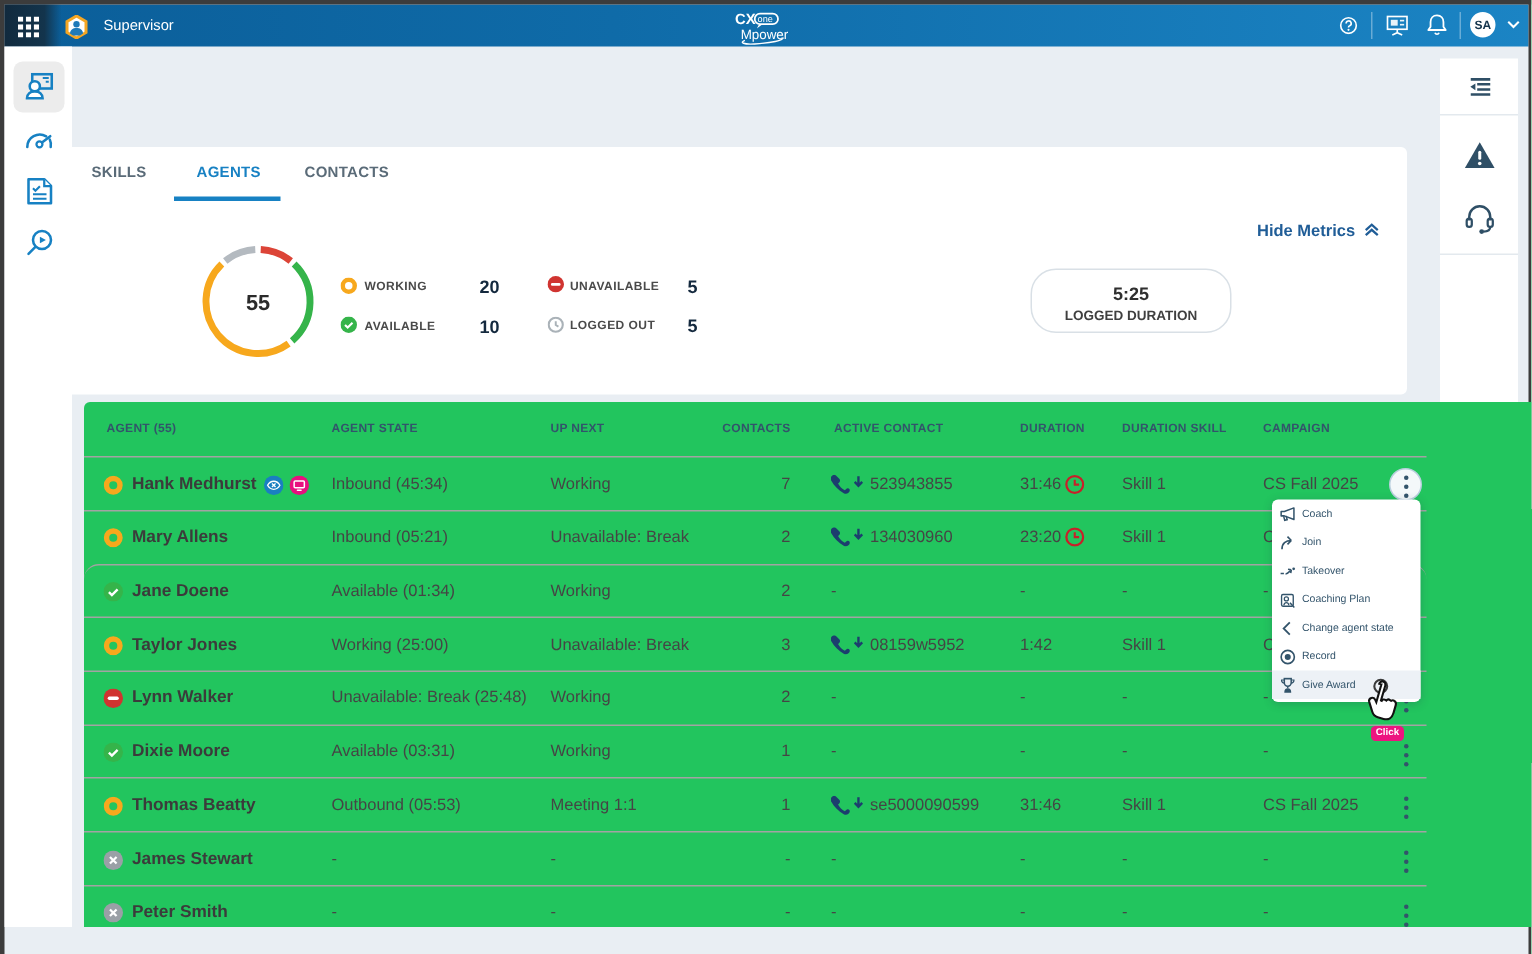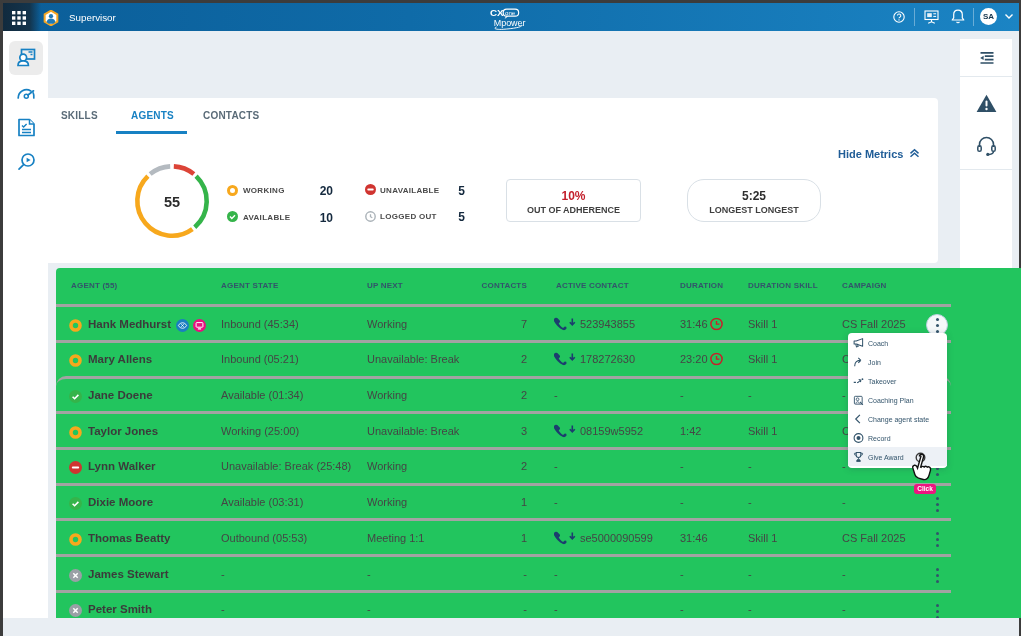--- a/index.html
+++ b/index.html
@@ -41,21 +41,21 @@
   
   .leg-label { font-size:8px; font-weight:bold; letter-spacing:0.3px; color:#4a4a4a; }
   .leg-val { font-size:12px; font-weight:bold; color:#14293e; }
   .mcard { top:81px; height:43px; background:#fff; border:1px solid #d9e0e6; border-radius:4px; text-align:center; }
   .mcard .v { font-size:12px; font-weight:bold; color:#2f2f2f; margin-top:9px; }
   .mcard .l { font-size:9px; font-weight:bold; color:#3f3f3f; margin-top:2px; }
   #hide-metrics { left:795px; top:50px; font-size:11px; font-weight:bold; color:#205d97; }
 
   
   .th { top:13px; font-size:8px; font-weight:bold; letter-spacing:0.2px; color:#33546b; }
-  .row { position:absolute; left:0; width:895px; height:36px; border-top:3px solid #a3a3a3; }
+  .row { position:absolute; left:0; width:895px; height:36px; border-top:1px solid #a3a3a3; }
   .cell { position:absolute; top:50%; transform:translateY(-50%); font-size:11px; color:#454545; white-space:nowrap; }
   .name { font-weight:bold; font-size:11.5px; color:#3b3b3b; left:32px; }
   svg.sicon { position:absolute; left:12.5px; top:11.5px; width:13px; height:13px; }
   .kebab { position:absolute; left:879px; top:50%; transform:translateY(-50%); width:4px; height:16px; }
   .kebab i { position:absolute; left:0.5px; width:3px; height:3px; border-radius:50%; background:#33546b; }
 
   
   #menu { left:848px; top:333px; width:99px; height:134.5px; background:#fff; border-radius:4px; box-shadow:0 1px 6px rgba(40,60,80,.25); }
   .mi { position:absolute; left:0; width:99px; height:19px; }
   .mi span { position:absolute; left:20px; top:50%; transform:translateY(-50%); font-size:7px; color:#33546b; white-space:nowrap; }
@@ -253,27 +253,23 @@
       </svg>
     <div class="leg-label abs" style="left:337px; top:87.5px;">UNAVAILABLE</div>
     <div class="leg-val abs" style="left:382px; top:85.5px; width:40px; text-align:right;">5</div>
     <svg class="abs" style="left:321.5px; top:112.5px;" width="11" height="11" viewBox="0 0 11 11" fill="none" stroke="#aab2b8">
         <circle cx="5.5" cy="5.5" r="4.7" stroke-width="1.4"></circle>
         <path d="M5.5 3.2 v2.5 l1.8 1" stroke-width="1.3"></path>
       </svg>
     <div class="leg-label abs" style="left:337px; top:114px;">LOGGED OUT</div>
     <div class="leg-val abs" style="left:382px; top:112px; width:40px; text-align:right;">5</div>
 
-    <div class="mcard abs" style="left:463px; width:135px;">
-      <div class="v" style="color:#c31f2b;">10%</div>
-      <div class="l">OUT OF ADHERENCE</div>
-    </div>
     <div class="mcard abs" style="left:644px; width:134px;border-radius:17px;">
       <div class="v">5:25</div>
-      <div class="l">LONGEST LONGEST</div>
+      <div class="l">LOGGED DURATION</div>
     </div>
   </div>
 
   <div id="table-panel" class="abs">
     <div class="th abs" style="left:15px;">AGENT (55)</div>
     <div class="th abs" style="left:165px;">AGENT STATE</div>
     <div class="th abs" style="left:311px;">UP NEXT</div>
     <div class="th abs" style="left:0; width:471px; text-align:right;">CONTACTS</div>
     <div class="th abs" style="left:500px;">ACTIVE CONTACT</div>
     <div class="th abs" style="left:624px;">DURATION</div>
@@ -316,21 +312,21 @@
       <svg class="sicon">
           <use href="#st-working"></use>
         </svg>
       <div class="cell name">Mary Allens</div>
       <div class="cell" style="left:165px;">Inbound (05:21)</div>
       <div class="cell" style="left:311px;">Unavailable: Break</div>
       <div class="cell" style="left:0; width:471px; text-align:right;">2</div>
       <svg class="cell" style="left:498px;" width="24" height="13">
           <use href="#ph-in"></use>
         </svg>
-      <div class="cell" style="left:524px;">178272630</div>
+      <div class="cell" style="left:524px;">134030960</div>
       <div class="cell" style="left:624px;">23:20</div>
       <svg class="cell" style="left:654px;" width="13" height="13">
           <use href="#clk-red"></use>
         </svg>
       <div class="cell" style="left:692px;">Skill 1</div>
       <div class="cell" style="left:786px;">CS Fall 2025</div>
       <div class="kebab">
           <i style="top:2.5px;"></i>
           <i style="top:8.5px;"></i>
           <i style="top:14.5px;"></i>

